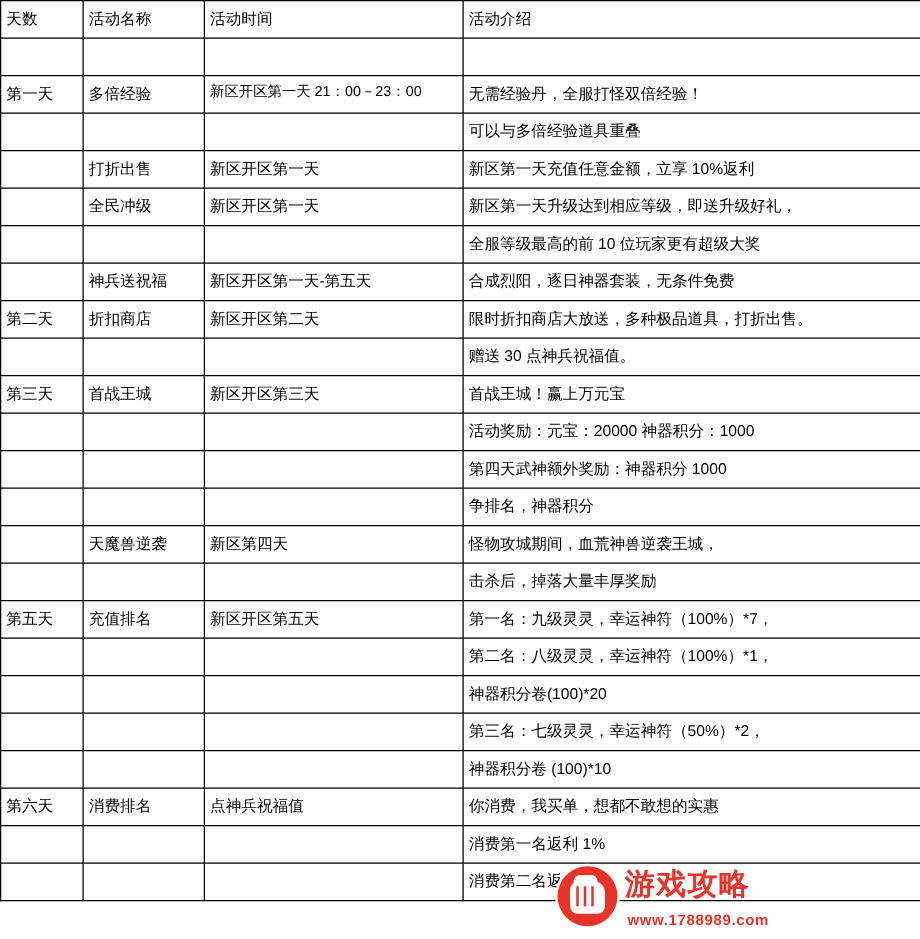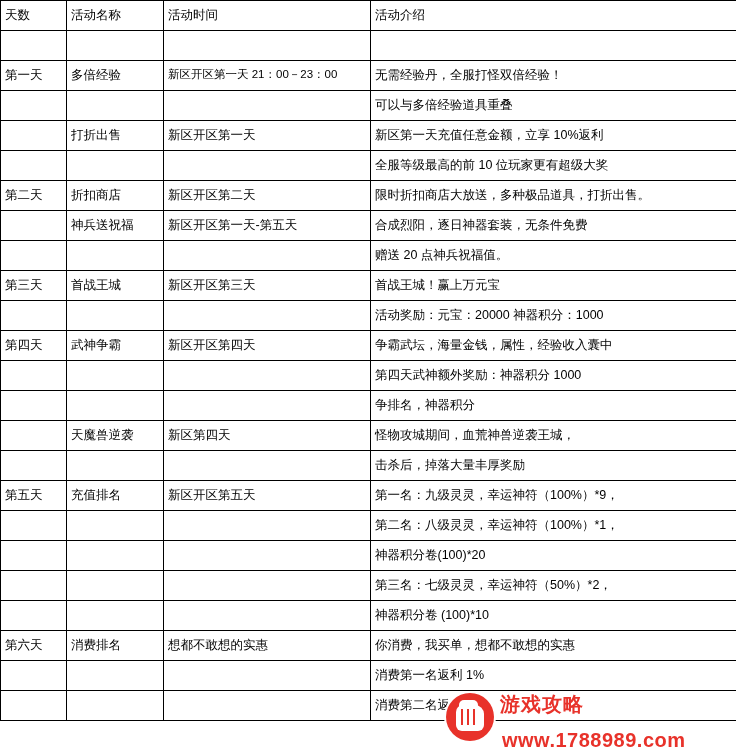--- a/index.html
+++ b/index.html
@@ -90,31 +90,31 @@
     top: 4px;
     width: 1.5px;
     height: 16px;
     background: #e8322a;
     box-shadow: 6px 0 0 #e8322a, 12px 0 0 #e8322a;
   }
   #wm-text {
     position: absolute;
     left: 54px;
     top: 0px;
-    font-size: 20px;
+    font-size: 24px;
     font-weight: bold;
     color: #e8322a;
     letter-spacing: 1px;
     font-family: "Liberation Sans", sans-serif;
   }
   #wm-sub {
     position: absolute;
     left: 56px;
     top: 38px;
-    font-size: 20px;
+    font-size: 12px;
     font-weight: bold;
     color: #e8322a;
     letter-spacing: 0.5px;
     font-family: "Liberation Sans", sans-serif;
   }
 </style>
 </head>
 <body>
 
 <div id="sheet">
@@ -154,61 +154,61 @@
         <td>可以与多倍经验道具重叠</td>
       </tr>
       <tr>
         <td></td>
         <td>打折出售</td>
         <td>新区开区第一天</td>
         <td>新区第一天充值任意金额，立享 10%返利</td>
       </tr>
       <tr>
         <td></td>
+        <td>全民冲级</td>
+        <td>新区开区第一天</td>
+        <td>新区第一天升级达到相应等级，即送升级好礼，</td>
+      </tr>
+      <tr>
+        <td></td>
         <td></td>
         <td></td>
         <td>全服等级最高的前 10 位玩家更有超级大奖</td>
+      </tr>
+      <tr>
+        <td></td>
+        <td>神兵送祝福</td>
+        <td>新区开区第一天-第五天</td>
+        <td>合成烈阳，逐日神器套装，无条件免费</td>
       </tr>
       <tr>
         <td>第二天</td>
         <td>折扣商店</td>
         <td>新区开区第二天</td>
         <td>限时折扣商店大放送，多种极品道具，打折出售。</td>
       </tr>
       <tr>
         <td></td>
-        <td>神兵送祝福</td>
-        <td>新区开区第一天-第五天</td>
-        <td>合成烈阳，逐日神器套装，无条件免费</td>
-      </tr>
-      <tr>
-        <td></td>
-        <td></td>
-        <td></td>
-        <td>赠送 20 点神兵祝福值。</td>
+        <td></td>
+        <td></td>
+        <td>赠送 30 点神兵祝福值。</td>
       </tr>
       <tr>
         <td>第三天</td>
         <td>首战王城</td>
         <td>新区开区第三天</td>
         <td>首战王城！赢上万元宝</td>
       </tr>
       <tr>
         <td></td>
         <td></td>
         <td></td>
         <td>活动奖励：元宝：20000 神器积分：1000</td>
       </tr>
       <tr>
-        <td>第四天</td>
-        <td>武神争霸</td>
-        <td>新区开区第四天</td>
-        <td>争霸武坛，海量金钱，属性，经验收入囊中</td>
-      </tr>
-      <tr>
         <td></td>
         <td></td>
         <td></td>
         <td>第四天武神额外奖励：神器积分 1000</td>
       </tr>
       <tr>
         <td></td>
         <td></td>
         <td></td>
         <td>争排名，神器积分</td>
@@ -222,21 +222,21 @@
       <tr>
         <td></td>
         <td></td>
         <td></td>
         <td>击杀后，掉落大量丰厚奖励</td>
       </tr>
       <tr>
         <td>第五天</td>
         <td>充值排名</td>
         <td>新区开区第五天</td>
-        <td>第一名：九级灵灵，幸运神符（100%）*9，</td>
+        <td>第一名：九级灵灵，幸运神符（100%）*7，</td>
       </tr>
       <tr>
         <td></td>
         <td></td>
         <td></td>
         <td>第二名：八级灵灵，幸运神符（100%）*1，</td>
       </tr>
       <tr>
         <td></td>
         <td></td>
@@ -251,21 +251,21 @@
       </tr>
       <tr>
         <td></td>
         <td></td>
         <td></td>
         <td>神器积分卷 (100)*10</td>
       </tr>
       <tr>
         <td>第六天</td>
         <td>消费排名</td>
-        <td>想都不敢想的实惠</td>
+        <td>点神兵祝福值</td>
         <td>你消费，我买单，想都不敢想的实惠</td>
       </tr>
       <tr>
         <td></td>
         <td></td>
         <td></td>
         <td>消费第一名返利 1%</td>
       </tr>
       <tr>
         <td></td>

